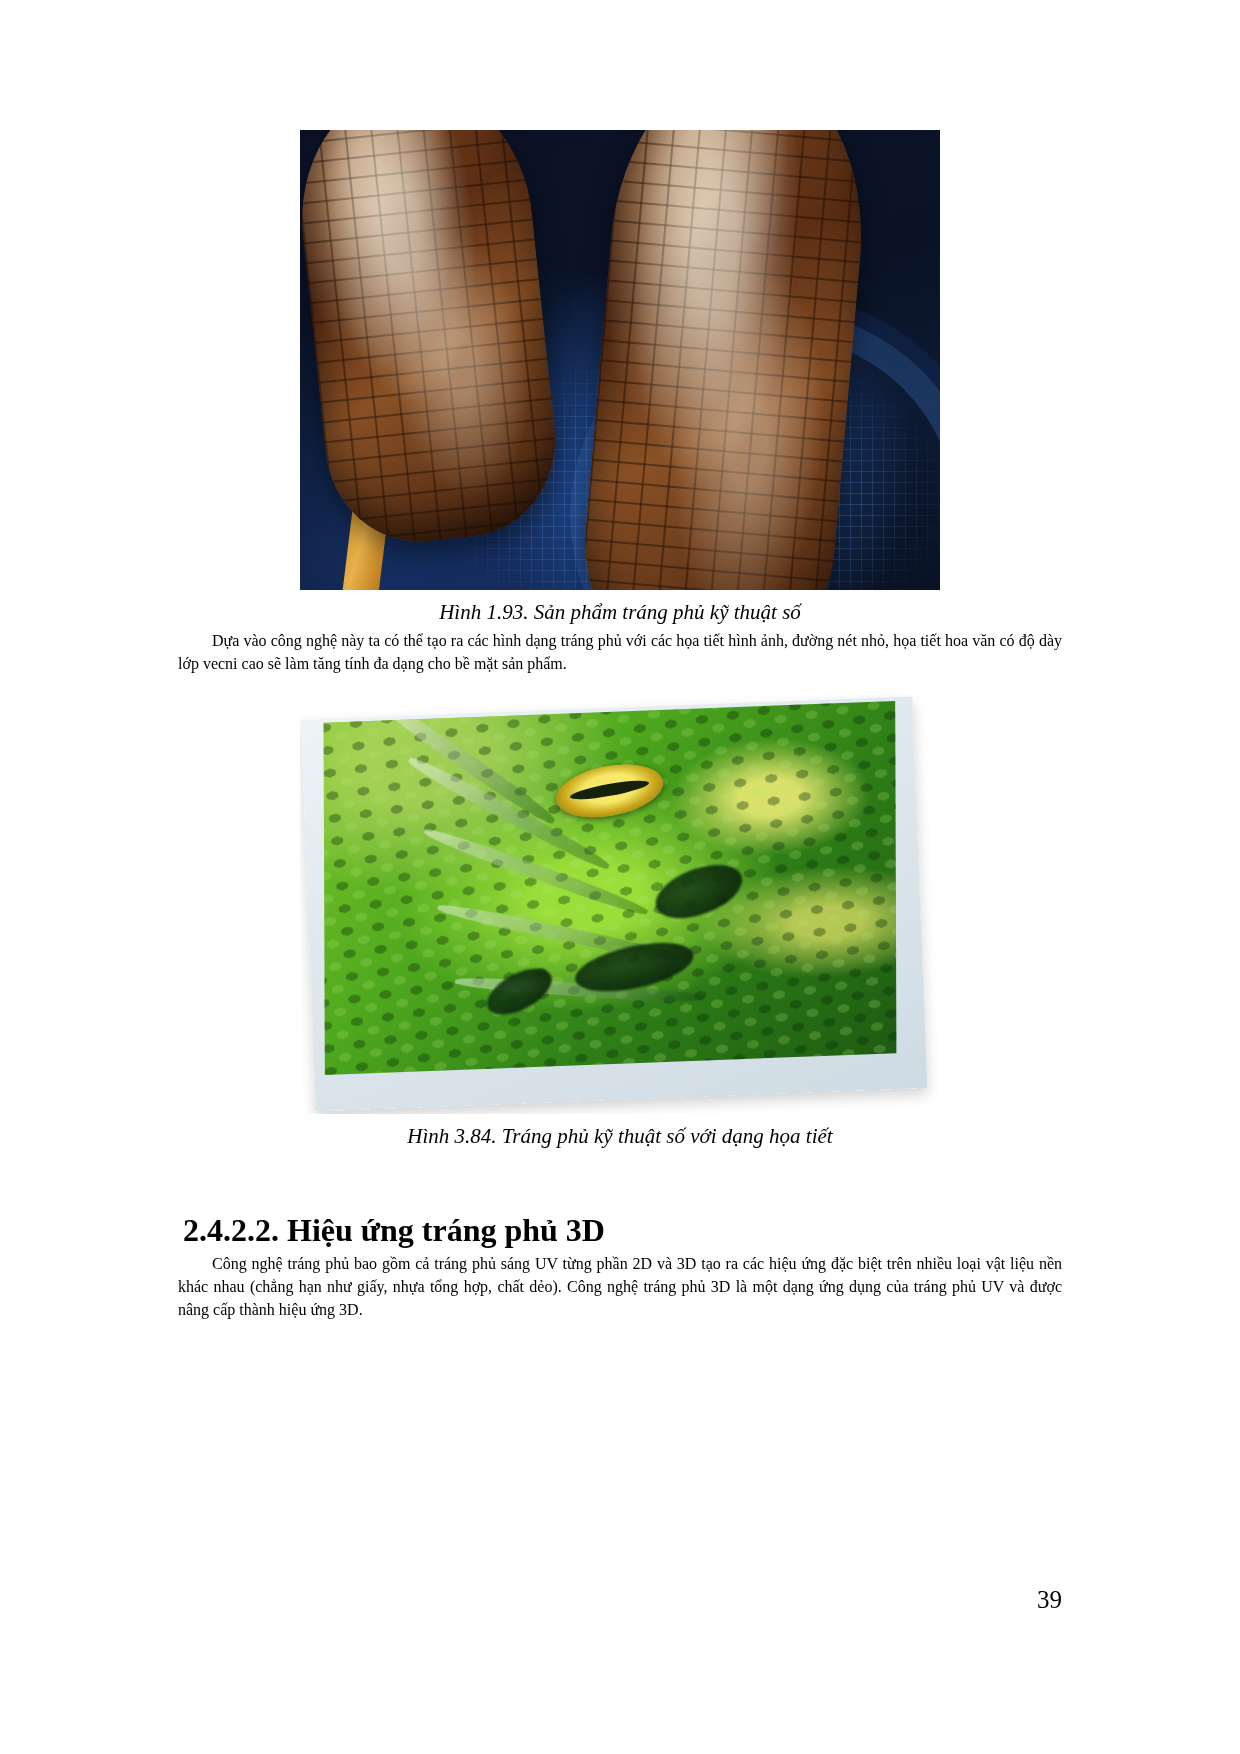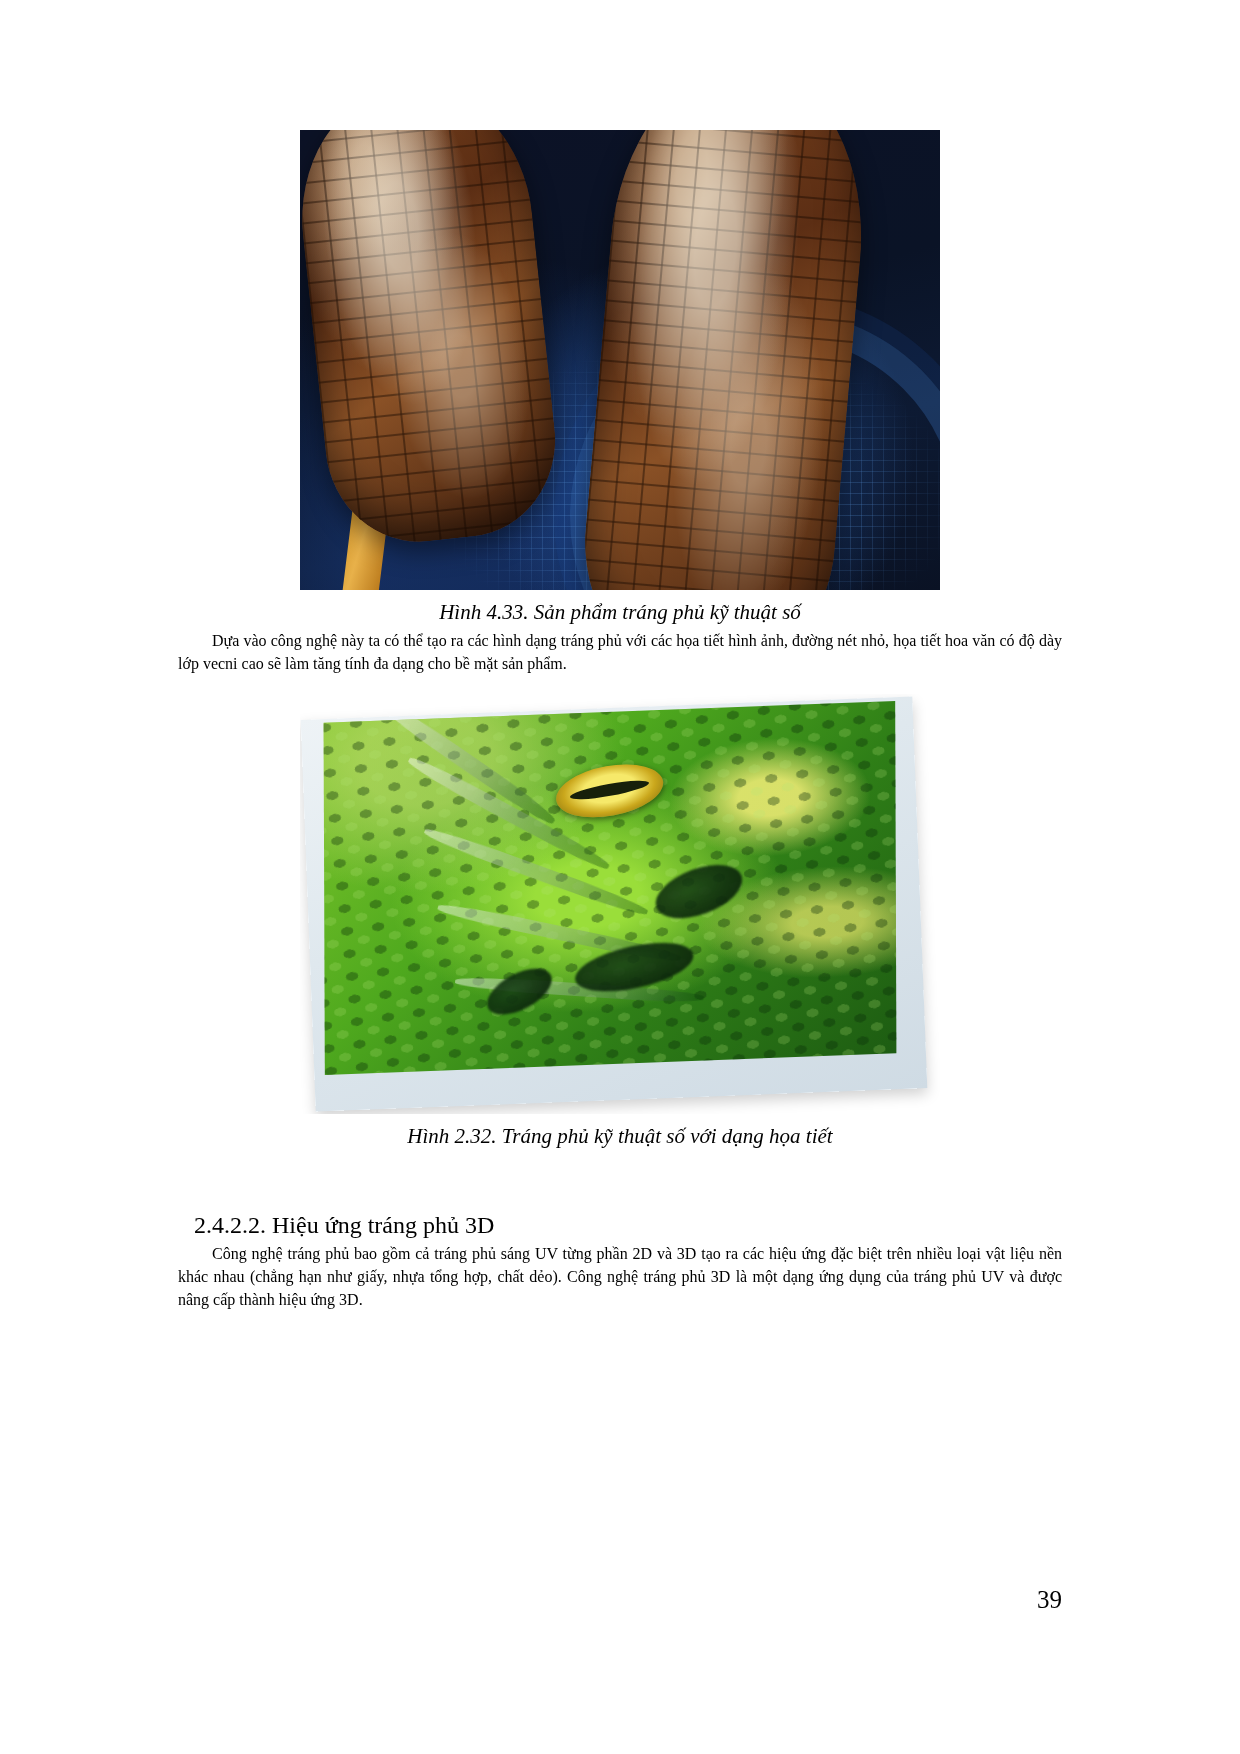--- a/index.html
+++ b/index.html
@@ -241,23 +241,23 @@
     background: radial-gradient(ellipse at 40% 40%, rgba(20,60,20,.85), rgba(8,30,8,.95));
     border-radius: 50%;
     filter: blur(1px);
   }
   .b1 { left: 330px; top: 160px; width: 90px; height: 46px; transform: rotate(-18deg); }
   .b2 { left: 250px; top: 235px; width: 120px; height: 42px; transform: rotate(-10deg); }
   .b3 { left: 160px; top: 258px; width: 70px; height: 36px; transform: rotate(-26deg); }
 
   
   h3.heading {
-    font-size: 24px;
-    font-weight: normal;
-    margin: 62px 0 2px 16px;
+    font-size: 32px;
+    font-weight: bold;
+    margin: 62px 0 2px 5px;
     text-indent: 0;
   }
 
   
   .page-number {
     position: absolute;
     right: 178px;
     bottom: 140px;
     font-size: 25px;
   }
@@ -272,21 +272,21 @@
       <div class="fig1">
         <div class="fig1-bg"></div>
         <div class="fig1-arc"></div>
         <div class="fig1-dots"></div>
         <div class="fig1-stripe"></div>
         <div class="sole sole-a"></div>
         <div class="shoe shoe-a"></div>
         <div class="sole sole-b"></div>
         <div class="shoe shoe-b"></div>
       </div>
-      <div class="caption">Hình 4.33. Sản phẩm tráng phủ kỹ thuật số</div>
+      <div class="caption">Hình 1.93. Sản phẩm tráng phủ kỹ thuật số</div>
     </div>
 
     <p class="body">Dựa vào công nghệ này ta có thể tạo ra các hình dạng tráng phủ với các họa tiết hình ảnh, đường nét nhỏ, họa tiết hoa văn có độ dày lớp vecni cao sẽ làm tăng tính đa dạng cho bề mặt sản phẩm.</p>
 
     <div class="fig2-wrap">
       <div class="fig2">
         <div class="fig2-sheet"></div>
         <div class="fig2-img">
           <div class="scales"></div>
           <div class="ridge r1"></div>
@@ -295,21 +295,21 @@
           <div class="ridge r4"></div>
           <div class="ridge r5"></div>
           <div class="dark-blob b1"></div>
           <div class="dark-blob b2"></div>
           <div class="dark-blob b3"></div>
           <div class="eye">
             <div class="pupil"></div>
           </div>
         </div>
       </div>
-      <div class="caption">Hình 2.32. Tráng phủ kỹ thuật số với dạng họa tiết</div>
+      <div class="caption">Hình 3.84. Tráng phủ kỹ thuật số với dạng họa tiết</div>
     </div>
 
     <h3 class="heading">2.4.2.2. Hiệu ứng tráng phủ 3D</h3>
     <p class="body">Công nghệ tráng phủ bao gồm cả tráng phủ sáng UV từng phần 2D và 3D tạo ra các hiệu ứng đặc biệt trên nhiều loại vật liệu nền khác nhau (chẳng hạn như giấy, nhựa tổng hợp, chất dẻo). Công nghệ tráng phủ 3D là một dạng ứng dụng của tráng phủ UV và được nâng cấp thành hiệu ứng 3D.</p>
 
   </div>
 
   <div class="page-number">39</div>
 </div>
 

